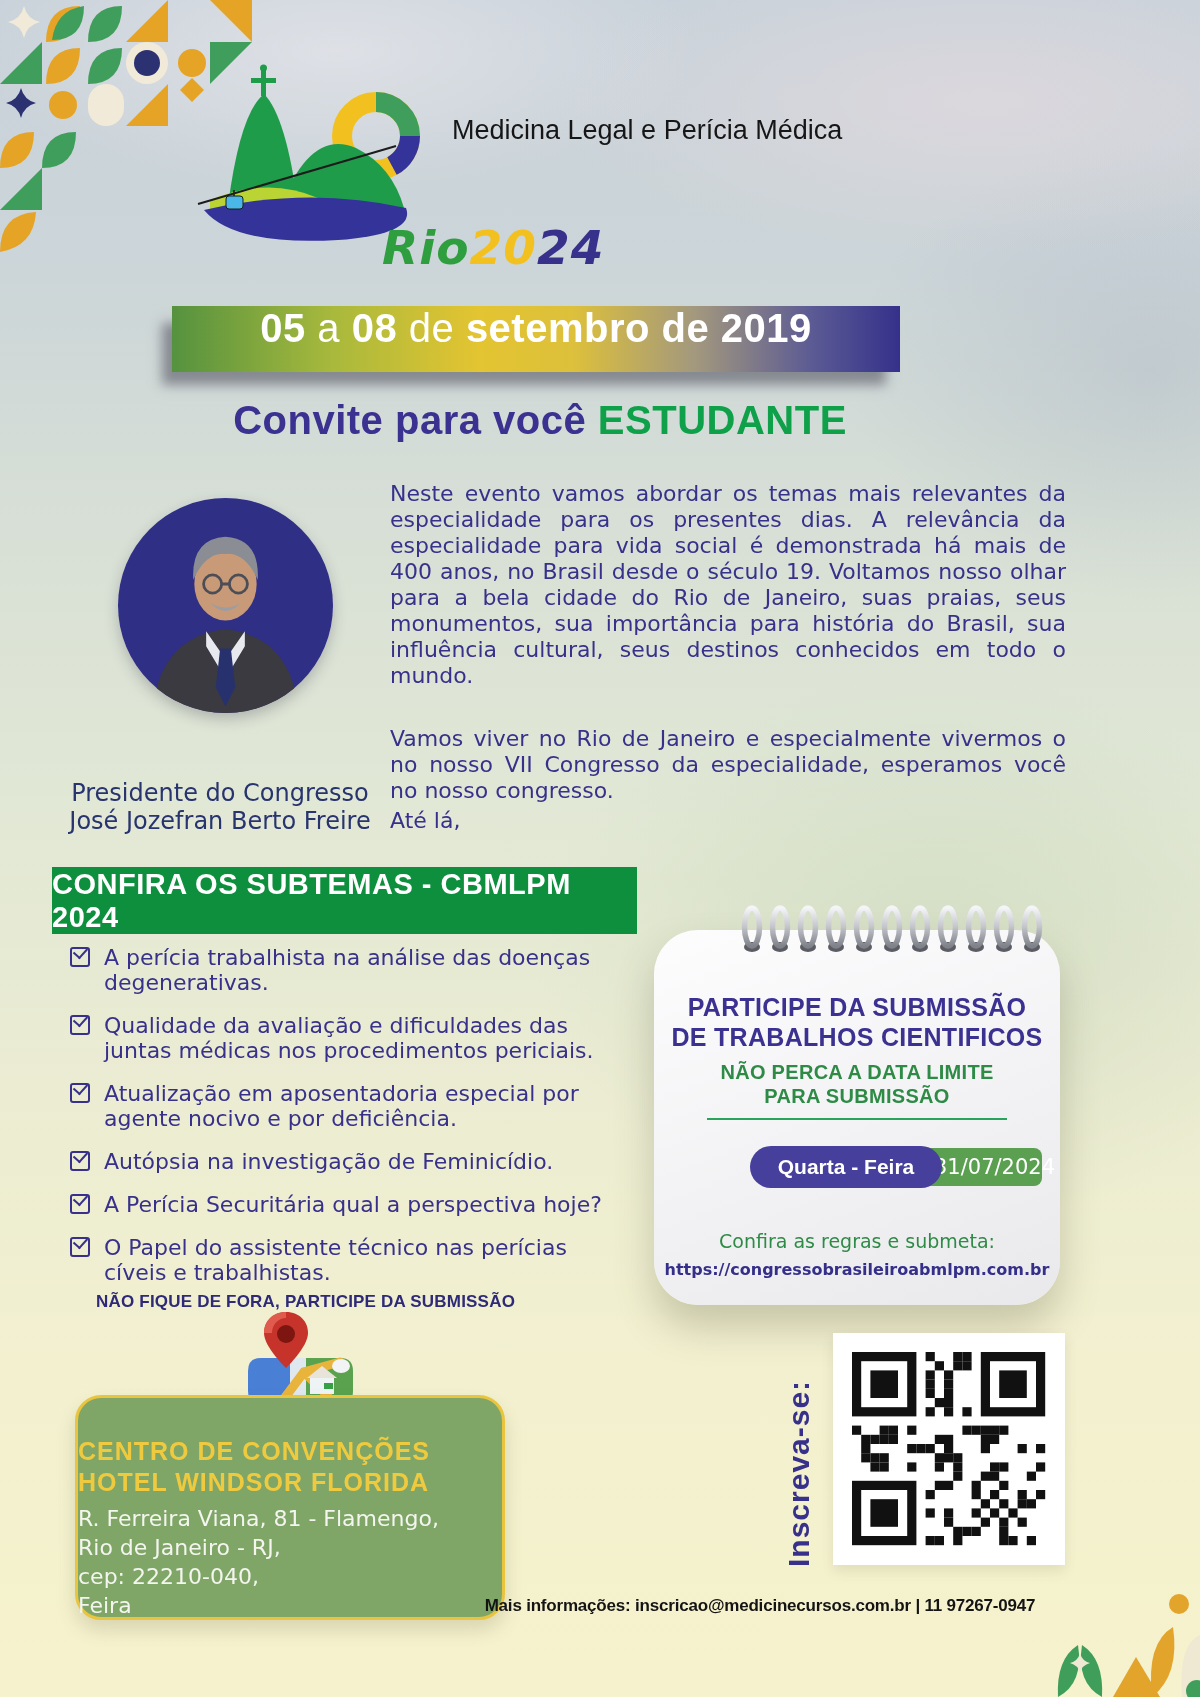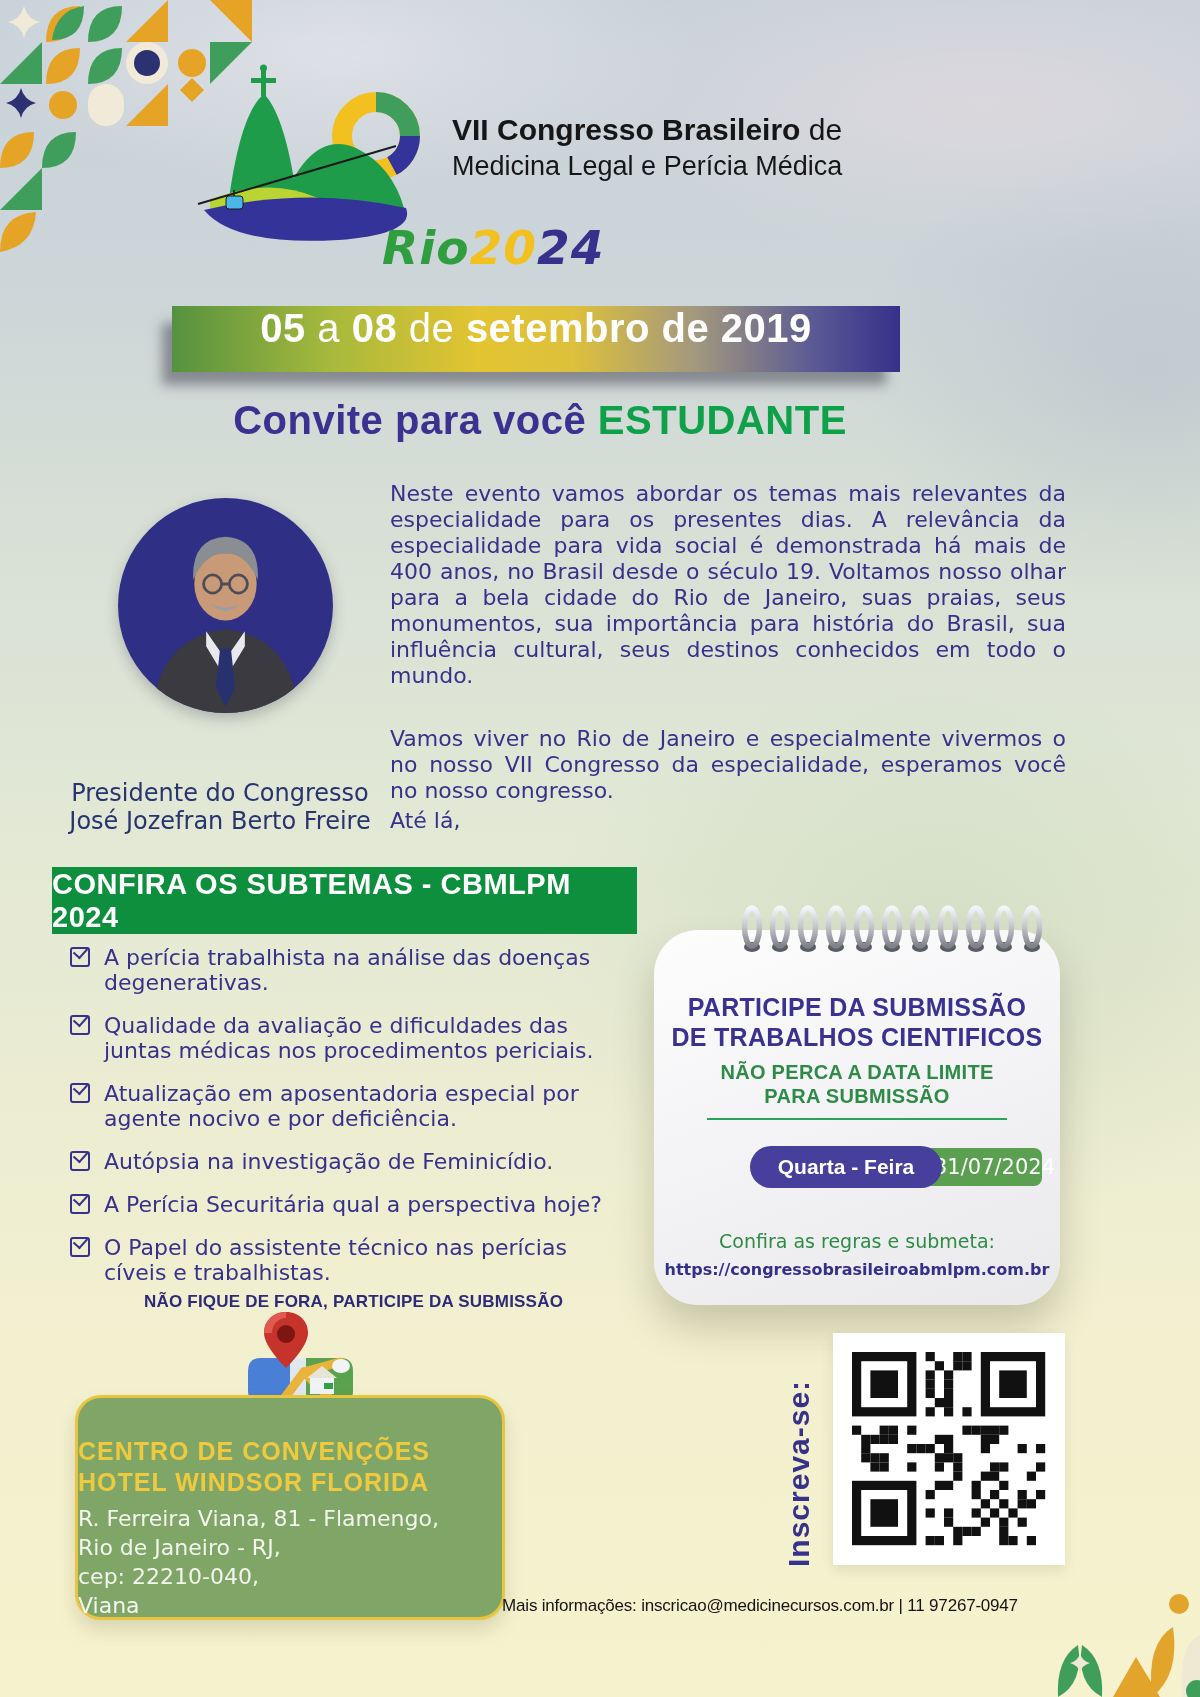--- a/index.html
+++ b/index.html
@@ -36,21 +36,21 @@
   .president-caption{left:25px;top:779px;width:390px;text-align:center;color:#27346d;font-size:24px;line-height:28px;font-family:"DejaVu Sans",sans-serif;}
   .intro-text{left:390px;top:481px;width:676px;color:#37318b;font-size:22px;line-height:26px;text-align:justify;font-family:"DejaVu Sans",sans-serif;}
   .intro-p2{left:390px;top:726px;width:676px;}
   .intro-closing{left:390px;top:808px;width:400px;text-align:left;}
   
   .subtemas-banner{left:52px;top:867px;width:585px;height:67px;background:#0e8f3d;display:flex;align-items:center;justify-content:center;color:#fff;font-size:29px;font-weight:bold;letter-spacing:.5px;}
   .subtemas-list{left:70px;top:945px;width:560px;}
   .subtema{display:flex;gap:14px;margin-bottom:18px;color:#37318b;font-size:22px;line-height:25px;font-family:"DejaVu Sans",sans-serif;}
   .check{width:16px;height:16px;border:2.5px solid #37318b;border-radius:3px;position:relative;flex:0 0 auto;margin-top:2px;}
   .check::after{content:"";position:absolute;left:2px;top:-2px;width:11px;height:7px;border-left:2.5px solid #37318b;border-bottom:2.5px solid #37318b;transform:rotate(-48deg);}
-  .submission-footnote{left:96px;top:1292px;width:420px;color:#2e2a78;font-size:17px;font-weight:bold;letter-spacing:.2px;margin-left:48px;}
+  .submission-footnote{left:96px;top:1292px;width:420px;color:#2e2a78;font-size:17px;font-weight:bold;letter-spacing:.2px;}
   
   .notepad{left:654px;top:930px;width:406px;height:375px;border-radius:44px;
     background:linear-gradient(160deg,#fdfdfe 0%,#f2f2f4 55%,#e9e9ec 100%);
     box-shadow:0 22px 38px rgba(90,90,60,.28);}
   .rings-svg{position:absolute;top:-30px;left:84px;}
   .np-title{position:absolute;top:62px;left:0;width:100%;text-align:center;color:#3b3191;font-size:25px;font-weight:bold;line-height:30px;letter-spacing:.3px;}
   .np-sub{position:absolute;top:130px;left:0;width:100%;text-align:center;color:#2e8b46;font-size:20px;font-weight:bold;line-height:24px;letter-spacing:.3px;}
   .np-hr{position:absolute;top:188px;left:53px;width:300px;height:0;border-top:2.5px solid #2aa45c;}
   .np-pillrow{position:absolute;top:216px;left:96px;width:292px;height:42px;}
   .np-green-date{position:absolute;left:150px;top:2px;width:142px;height:38px;background:#5aa050;border-radius:0 8px 8px 0;color:#fff;font-size:21px;line-height:38px;text-align:center;padding-left:34px;box-sizing:border-box;font-family:"DejaVu Sans",sans-serif;}
@@ -58,21 +58,21 @@
   .np-rules{position:absolute;top:300px;left:0;width:100%;text-align:center;color:#2e8b46;font-size:19px;font-family:"DejaVu Sans",sans-serif;}
   .np-url{position:absolute;top:330px;left:0;width:100%;text-align:center;}
   .np-url a{color:#352f8a;font-size:16px;font-weight:bold;text-decoration:none;font-family:"DejaVu Sans",sans-serif;}
   
   .venue-card{left:75px;top:1395px;width:430px;height:225px;background:#7fa667;border:3px solid #e9c43f;border-radius:26px;box-sizing:border-box;text-align:left;padding-top:38px;box-shadow:0 10px 18px rgba(90,90,50,.18);}
   .venue-name{color:#f0ca3e;font-size:25px;font-weight:bold;line-height:31px;letter-spacing:1px;}
   .venue-addr{margin-top:6px;color:#f3f5ee;font-size:22px;line-height:29px;font-family:"DejaVu Sans",sans-serif;}
   
   .signup-label{left:782px;top:1332px;height:235px;writing-mode:vertical-rl;transform:rotate(180deg);color:#37318b;font-size:30px;font-weight:bold;letter-spacing:1px;}
   .qr-box{left:833px;top:1333px;width:232px;height:232px;background:#fff;box-shadow:0 6px 12px rgba(80,80,50,.12);}
-  .footer-contact{left:430px;top:1596px;width:660px;text-align:center;color:#141414;font-size:17px;font-weight:normal;letter-spacing:-.2px;}
+  .footer-contact{left:430px;top:1596px;width:660px;text-align:center;color:#141414;font-size:17px;font-weight:bold;letter-spacing:-.2px;}
 </style>
 </head>
 <body>
 
 <div class="poster">
 
   <svg class="abs" style="left:0;top:0" width="260" height="260" viewBox="0 0 260 260">
     <path d="M24,6 Q27,19 40,22 Q27,25 24,38 Q21,25 8,22 Q21,19 24,6 Z" fill="#f1ead9"></path>
     <path d="M46,42 Q46,6 80,6 Q80,42 46,42 Z" fill="#e5a426"></path>
     <path d="M84,6 Q84,40 52,40 Q56,10 84,6 Z" fill="#3f9e5b"></path>
@@ -109,21 +109,20 @@
       <path d="M112,150 Q142,70 188,90 Q224,108 236,150 Z" fill="#1f9c4a"></path>
       <path d="M42,142 Q100,118 150,140 L150,158 Q88,172 42,154 Z" fill="#b9d433"></path>
       <path d="M36,152 Q140,128 238,150 Q248,176 170,182 Q66,188 36,152 Z" fill="#34339a"></path>
       <path d="M30,146 L228,88" fill="none" stroke="#1c1c1c" stroke-width="2"></path>
       <rect x="58" y="138" width="17" height="13" rx="3" fill="#49b7e8" stroke="#1c1c1c" stroke-width="1"></rect>
       <path d="M66,138 L66,132" stroke="#1c1c1c" stroke-width="1.5" fill="none"></path>
     </g>
   </svg>
 
   <div class="abs header-title">
-    <div class="t1"><b>VII Congresso Brasileiro</b><span class="reg"> de</span></div>
     <div class="t2">Medicina Legal e Perícia Médica</div>
   </div>
   <div class="abs rio-wordmark"><span class="rio">Rio</span><span class="y20">20</span><span class="b24">24</span></div>
 
   <div class="abs date-banner"><b>05</b><span> a </span><b>08</b><span> de </span><b>setembro de 2019</b></div>
 
   <div class="abs headline"><span>Convite para você </span><span class="hl">ESTUDANTE</span></div>
 
   <div class="abs president-photo">
     <svg width="215" height="215" viewBox="0 0 100 100">
@@ -248,21 +247,21 @@
 
   <div class="abs venue-card">
     <div class="venue-name">
       <div>CENTRO DE CONVENÇÕES</div>
       <div>HOTEL WINDSOR FLORIDA</div>
     </div>
     <div class="venue-addr">
       <div>R. Ferreira Viana, 81 - Flamengo,</div>
       <div>Rio de Janeiro - RJ,</div>
       <div>cep: 22210-040,</div>
-      <div>Viana</div>
+      <div>Feira</div>
     </div>
   </div>
 
   <div class="abs signup-label">Inscreva-se:</div>
   <div class="abs qr-box">
     <svg width="232" height="232" viewBox="0 0 232 232">
         <rect x="92.6" y="19" width="9.2" height="9.2" fill="#111"></rect>
         <rect x="120.19999999999999" y="19" width="9.2" height="9.2" fill="#111"></rect>
         <rect x="129.39999999999998" y="19" width="9.2" height="9.2" fill="#111"></rect>
         <rect x="101.8" y="28.2" width="9.2" height="9.2" fill="#111"></rect>

